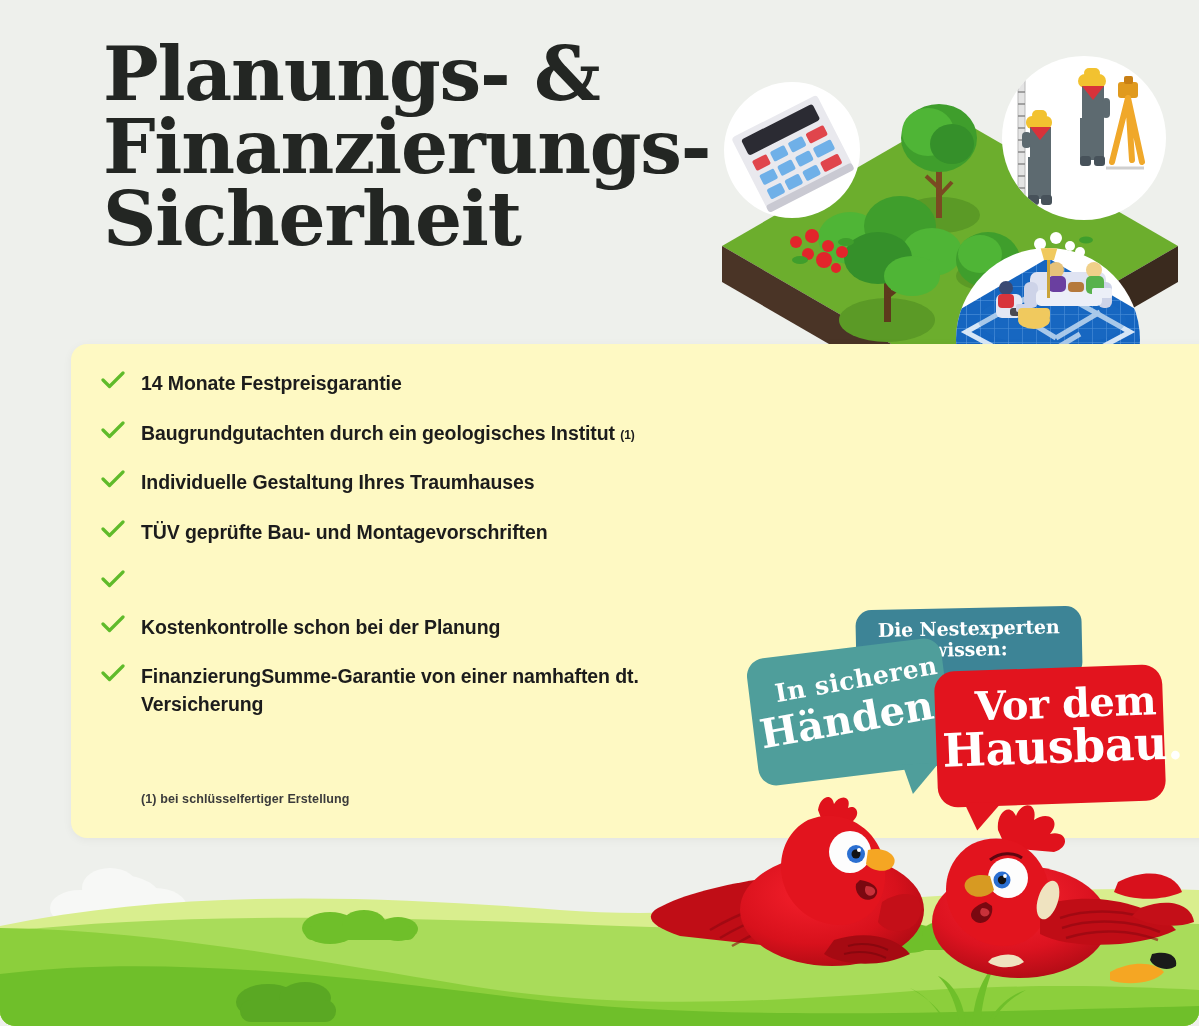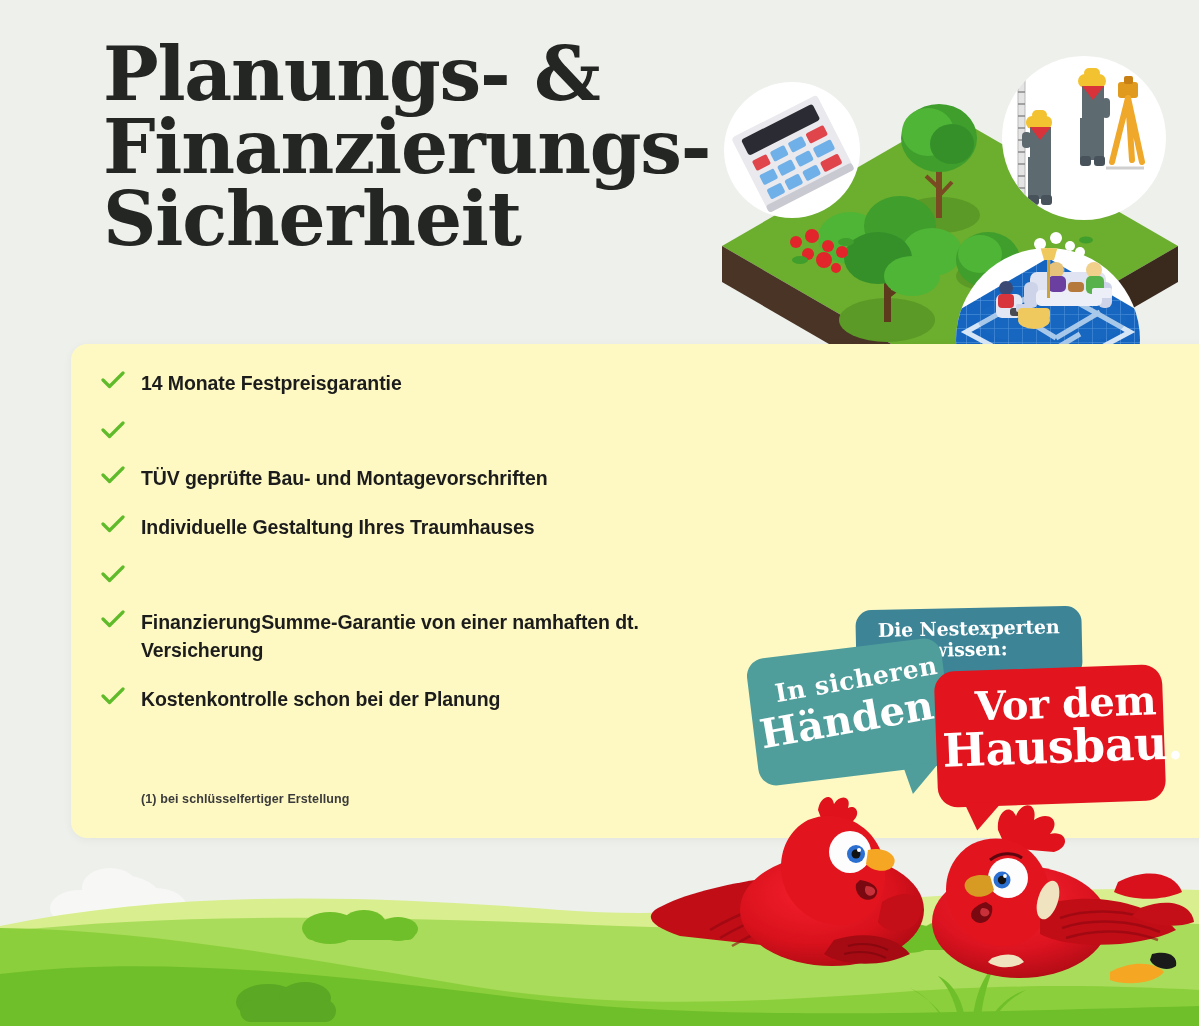--- a/index.html
+++ b/index.html
@@ -3,21 +3,21 @@
 <meta charset="utf-8">
 <title>Planungs- &amp; Finanzierungs-Sicherheit</title>
 <style>
   html,body{margin:0;padding:0;}
   body{
     width:1199px;height:1026px;
     background:#eef0ec;
     font-family:"Liberation Sans","DejaVu Sans",sans-serif;
     overflow:hidden;position:relative;
   }
-  #stage{position:absolute;inset:0;width:1199px;height:1026px;overflow:hidden;}
+  #stage{position:absolute;inset:0;width:1199px;height:1026px;overflow:hidden;border-radius:15px;}
 
   
   .landscape{position:absolute;left:0;bottom:0;width:1199px;height:200px;}
 
   
   .title{
     position:absolute;left:103px;top:38px;width:640px;
     font-family:"DejaVu Serif","Liberation Serif",serif;
     font-weight:700;font-size:74px;line-height:0.98;
     letter-spacing:-1.2px;color:#232623;
@@ -336,59 +336,60 @@
             </svg>
         </span>
         <span class="txt">14 Monate Festpreisgarantie</span>
       </li>
       <li class="item">
         <span class="chk">
           <svg width="24" height="18" viewBox="0 0 24 18">
               <path d="M2 9 L8.5 15.5 L22 2" fill="none" stroke="#5fbb2a" stroke-width="3.2" stroke-linecap="round" stroke-linejoin="round"></path>
             </svg>
         </span>
+        <span class="txt"><span>Baugrundgutachten durch ein geologisches Institut</span> <span class="fn">(1)</span></span>
+      </li>
+      <li class="item">
+        <span class="chk">
+          <svg width="24" height="18" viewBox="0 0 24 18">
+              <path d="M2 9 L8.5 15.5 L22 2" fill="none" stroke="#5fbb2a" stroke-width="3.2" stroke-linecap="round" stroke-linejoin="round"></path>
+            </svg>
+        </span>
+        <span class="txt">Individuelle Gestaltung Ihres Traumhauses</span>
       </li>
       <li class="item">
         <span class="chk">
           <svg width="24" height="18" viewBox="0 0 24 18">
               <path d="M2 9 L8.5 15.5 L22 2" fill="none" stroke="#5fbb2a" stroke-width="3.2" stroke-linecap="round" stroke-linejoin="round"></path>
             </svg>
         </span>
         <span class="txt">TÜV geprüfte Bau- und Montagevorschriften</span>
       </li>
       <li class="item">
         <span class="chk">
           <svg width="24" height="18" viewBox="0 0 24 18">
               <path d="M2 9 L8.5 15.5 L22 2" fill="none" stroke="#5fbb2a" stroke-width="3.2" stroke-linecap="round" stroke-linejoin="round"></path>
             </svg>
         </span>
-        <span class="txt">Individuelle Gestaltung Ihres Traumhauses</span>
-      </li>
-      <li class="item">
-        <span class="chk">
-          <svg width="24" height="18" viewBox="0 0 24 18">
-              <path d="M2 9 L8.5 15.5 L22 2" fill="none" stroke="#5fbb2a" stroke-width="3.2" stroke-linecap="round" stroke-linejoin="round"></path>
-            </svg>
-        </span>
+      </li>
+      <li class="item">
+        <span class="chk">
+          <svg width="24" height="18" viewBox="0 0 24 18">
+              <path d="M2 9 L8.5 15.5 L22 2" fill="none" stroke="#5fbb2a" stroke-width="3.2" stroke-linecap="round" stroke-linejoin="round"></path>
+            </svg>
+        </span>
+        <span class="txt">Kostenkontrolle schon bei der Planung</span>
       </li>
       <li class="item">
         <span class="chk">
           <svg width="24" height="18" viewBox="0 0 24 18">
               <path d="M2 9 L8.5 15.5 L22 2" fill="none" stroke="#5fbb2a" stroke-width="3.2" stroke-linecap="round" stroke-linejoin="round"></path>
             </svg>
         </span>
         <span class="txt" style="max-width:540px;display:inline-block">FinanzierungSumme-Garantie von einer namhaften dt. Versicherung</span>
-      </li>
-      <li class="item">
-        <span class="chk">
-          <svg width="24" height="18" viewBox="0 0 24 18">
-              <path d="M2 9 L8.5 15.5 L22 2" fill="none" stroke="#5fbb2a" stroke-width="3.2" stroke-linecap="round" stroke-linejoin="round"></path>
-            </svg>
-        </span>
-        <span class="txt">Kostenkontrolle schon bei der Planung</span>
       </li>
     </ul>
     <div class="footnote">(1) bei schlüsselfertiger Erstellung</div>
   </div>
 
   <div class="bubble" id="bubble-nest">
     <div>Die Nestexperten</div>
     <div>wissen:</div>
     <span class="tail"></span>
   </div>

